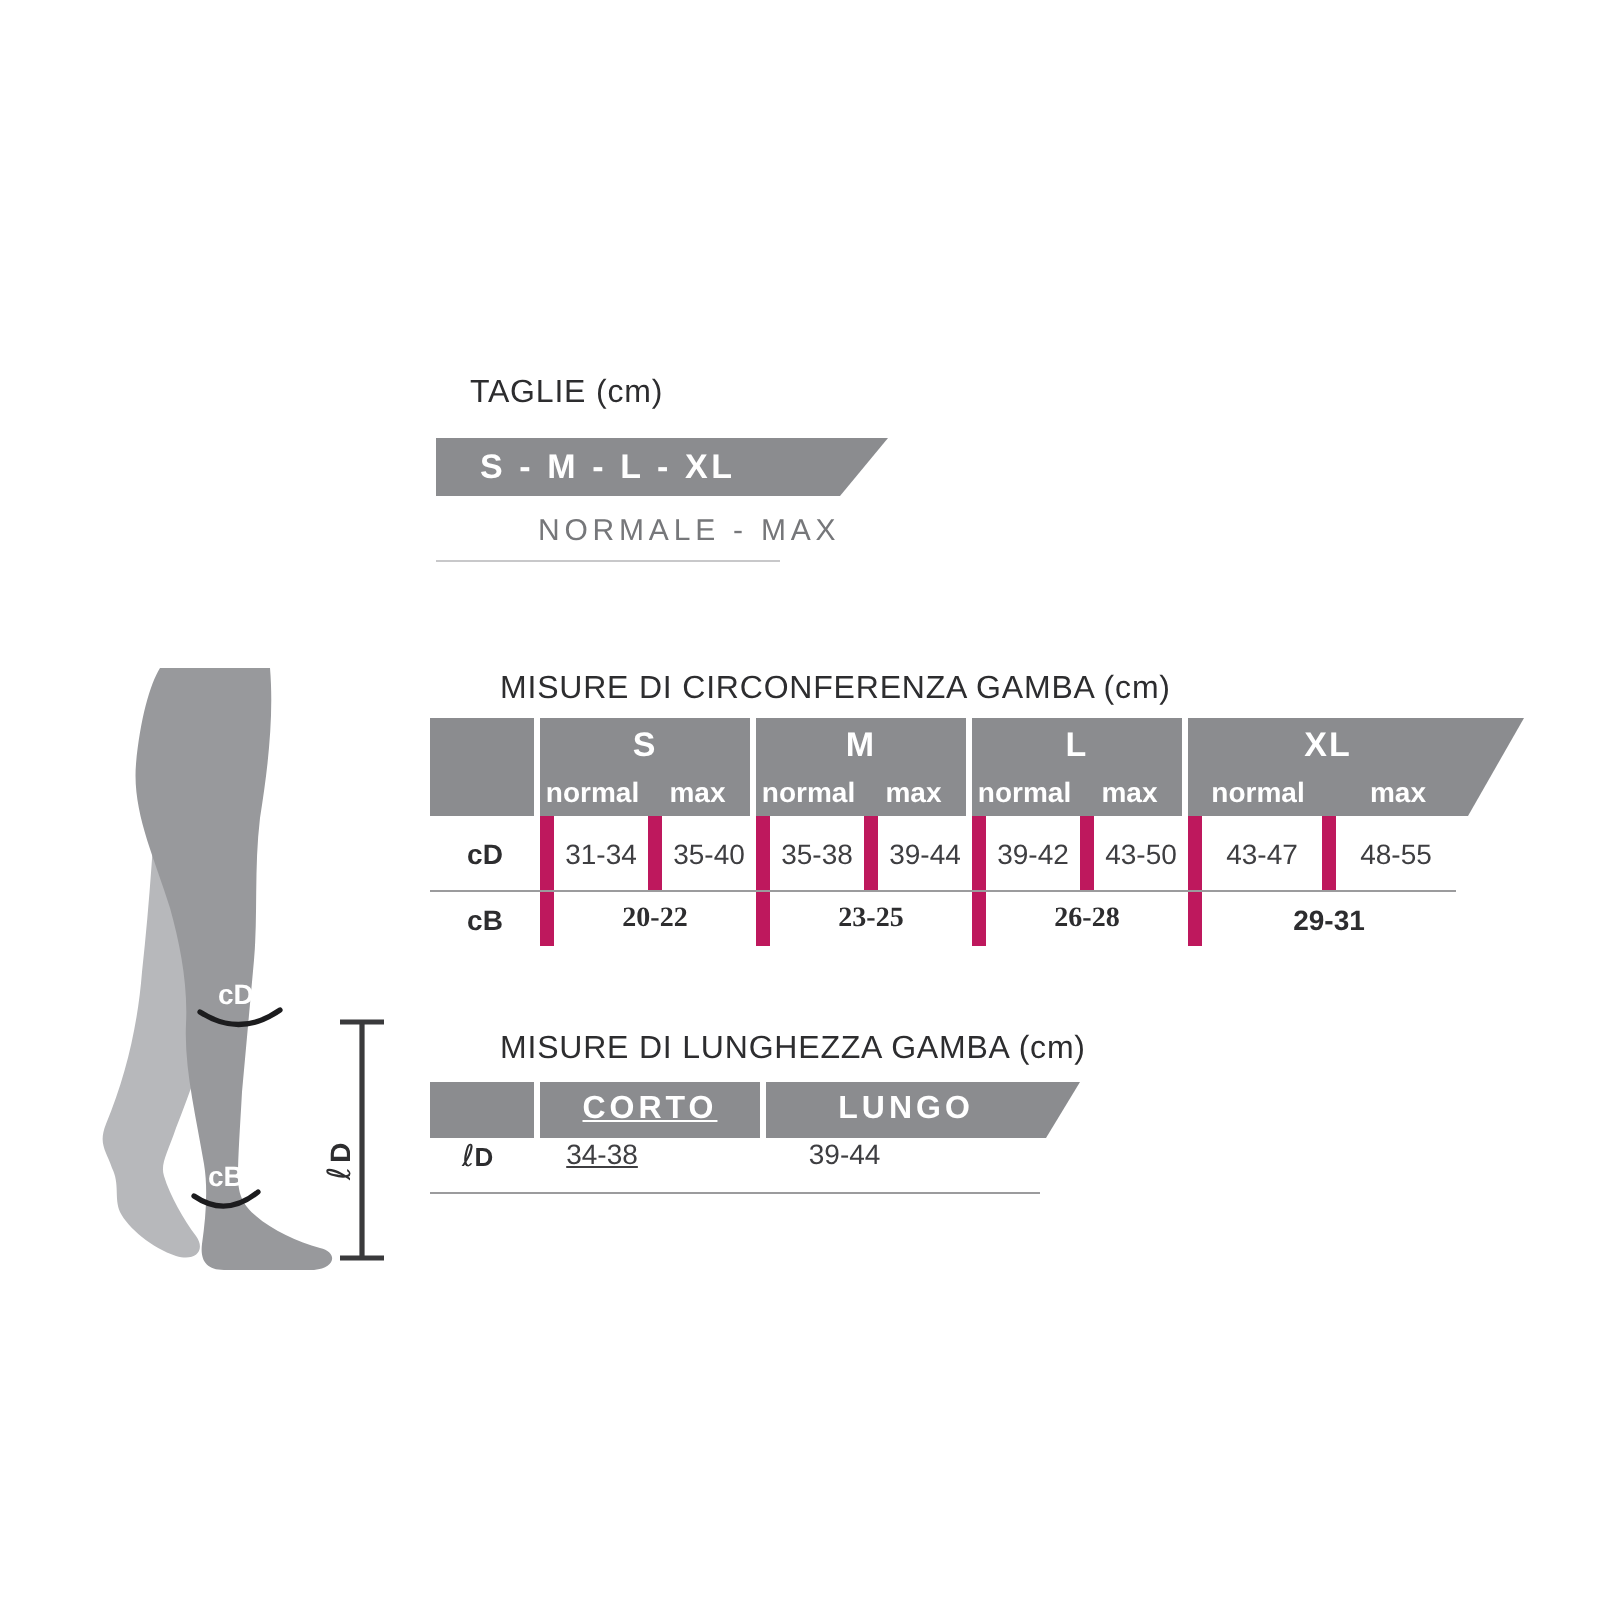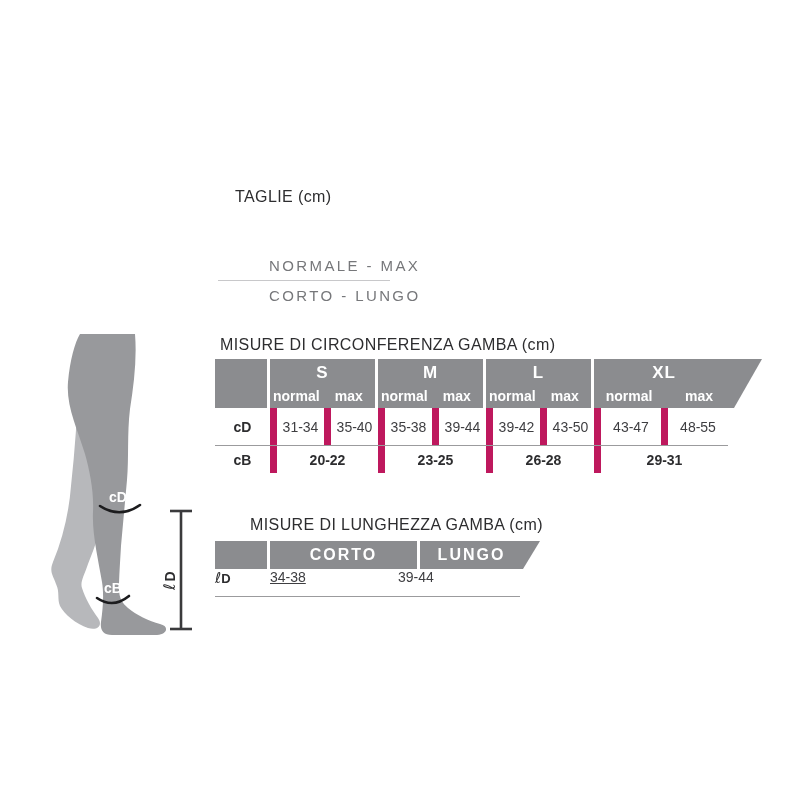--- a/index.html
+++ b/index.html
@@ -36,32 +36,32 @@
   .grp .subs span { flex:1; }
   .trow { display:flex; width:513px; align-items:stretch; box-sizing:border-box; }
   .cd-row { height:37px; font-size:14px; color:#3e3e41; }
   .cb-row { height:28px; border-top:1px solid #9b9b9d; font-size:14px;
             font-weight:bold; color:#2d2d2f; }
   .trow .rl { width:55px; flex:none; font-weight:bold; font-size:14px; color:#2d2d2f;
               display:flex; align-items:center; justify-content:center; }
   .trow .vc { display:flex; align-items:center; justify-content:center;
               border-left:7px solid #be185d; box-sizing:border-box; flex:none; }
   .cd-row .c54 { width:54px; } .cd-row .c67 { width:67px; }
-  .cb-row .c108 { width:108px; } .cb-row .c134 { width:134px; }
+  .cb-row .c108 { width:108px;font-family:Liberation Serif, serif; } .cb-row .c134 { width:134px; }
 
   
   .len-table { position:absolute; left:215px; top:541px; width:325px; }
   .len-band { height:28px; clip-path:polygon(0 0,100% 0,calc(100% - 17px) 100%,0 100%);
               font-size:16px; }
   .len-band .blank { width:52px; flex:none; }
-  .len-band .corto { width:147px; flex:none; line-height:28px; letter-spacing:2px; }
+  .len-band .corto { width:110px; flex:none; line-height:28px; letter-spacing:2px;text-decoration:underline; }
   .len-band .lungo { flex:1; line-height:28px; letter-spacing:2px; padding-right:17px; }
   .ld-row { display:flex; width:305px; height:27px; border-bottom:1px solid #9b9b9d;
             align-items:stretch; font-size:14px; color:#3e3e41; }
-  .ld-row .rl { width:55px; }
+  .ld-row .rl { width:55px;margin-left:16px; }
   .ld-row .c128 { width:128px;text-decoration:underline; } .ld-row .c122 { width:122px; }
   .script-l { font-family:"DejaVu Sans", sans-serif; font-style:italic; font-size:15px;
               font-weight:normal; color:#2d2d2f; }
   .bold-d { font-weight:bold; font-size:13px; color:#2d2d2f; }
 
   
   .leg-svg { position:absolute; left:30px; top:322px; }
 </style>
 </head>
 <body>
@@ -105,25 +105,25 @@
     <path d="M67 276 Q83 287 99 274" fill="none" stroke="#1c1c1e" stroke-width="2.6" stroke-linecap="round"></path>
     <text x="74" y="271" font-family="Liberation Sans, sans-serif" font-size="14" font-weight="bold" fill="#ffffff">cB</text>
 
     <line x1="151" y1="189" x2="151" y2="307" stroke="#3a3a3c" stroke-width="2.6"></line>
     <line x1="140" y1="189" x2="162" y2="189" stroke="#3a3a3c" stroke-width="2.6"></line>
     <line x1="140" y1="307" x2="162" y2="307" stroke="#3a3a3c" stroke-width="2.6"></line>
     <text transform="translate(145,268) rotate(-90)" fill="#2d2d2f" font-family="Liberation Sans, sans-serif" font-size="14"><tspan font-family="DejaVu Sans, sans-serif" font-style="italic" font-size="16">ℓ</tspan><tspan font-weight="bold" dx="2">D</tspan></text>
   </svg>
 
   <div class="h-title" style="left:235px; top:188px;">TAGLIE (cm)</div>
+  <div class="banner"><span>S - M - L - XL</span></div>
   <div class="variant" style="top:257px;">NORMALE - MAX</div>
   <div class="variant-divider"></div>
-  <div class="variant" style="top:287px;">CORTO - LUNGO</div>
 
-  <div class="h-title" style="left:220px; top:336px;">MISURE DI CIRCONFERENZA GAMBA (cm)</div>
+  <div class="h-title" style="left:250px; top:336px;">MISURE DI CIRCONFERENZA GAMBA (cm)</div>
 
   <div class="circ-table">
     <div class="band circ-band">
       <div class="bcell blank"></div>
       <div class="bcell grp">
         <div class="size">S</div>
         <div class="subs">
           <span>normal</span>
           <span>max</span>
         </div>

